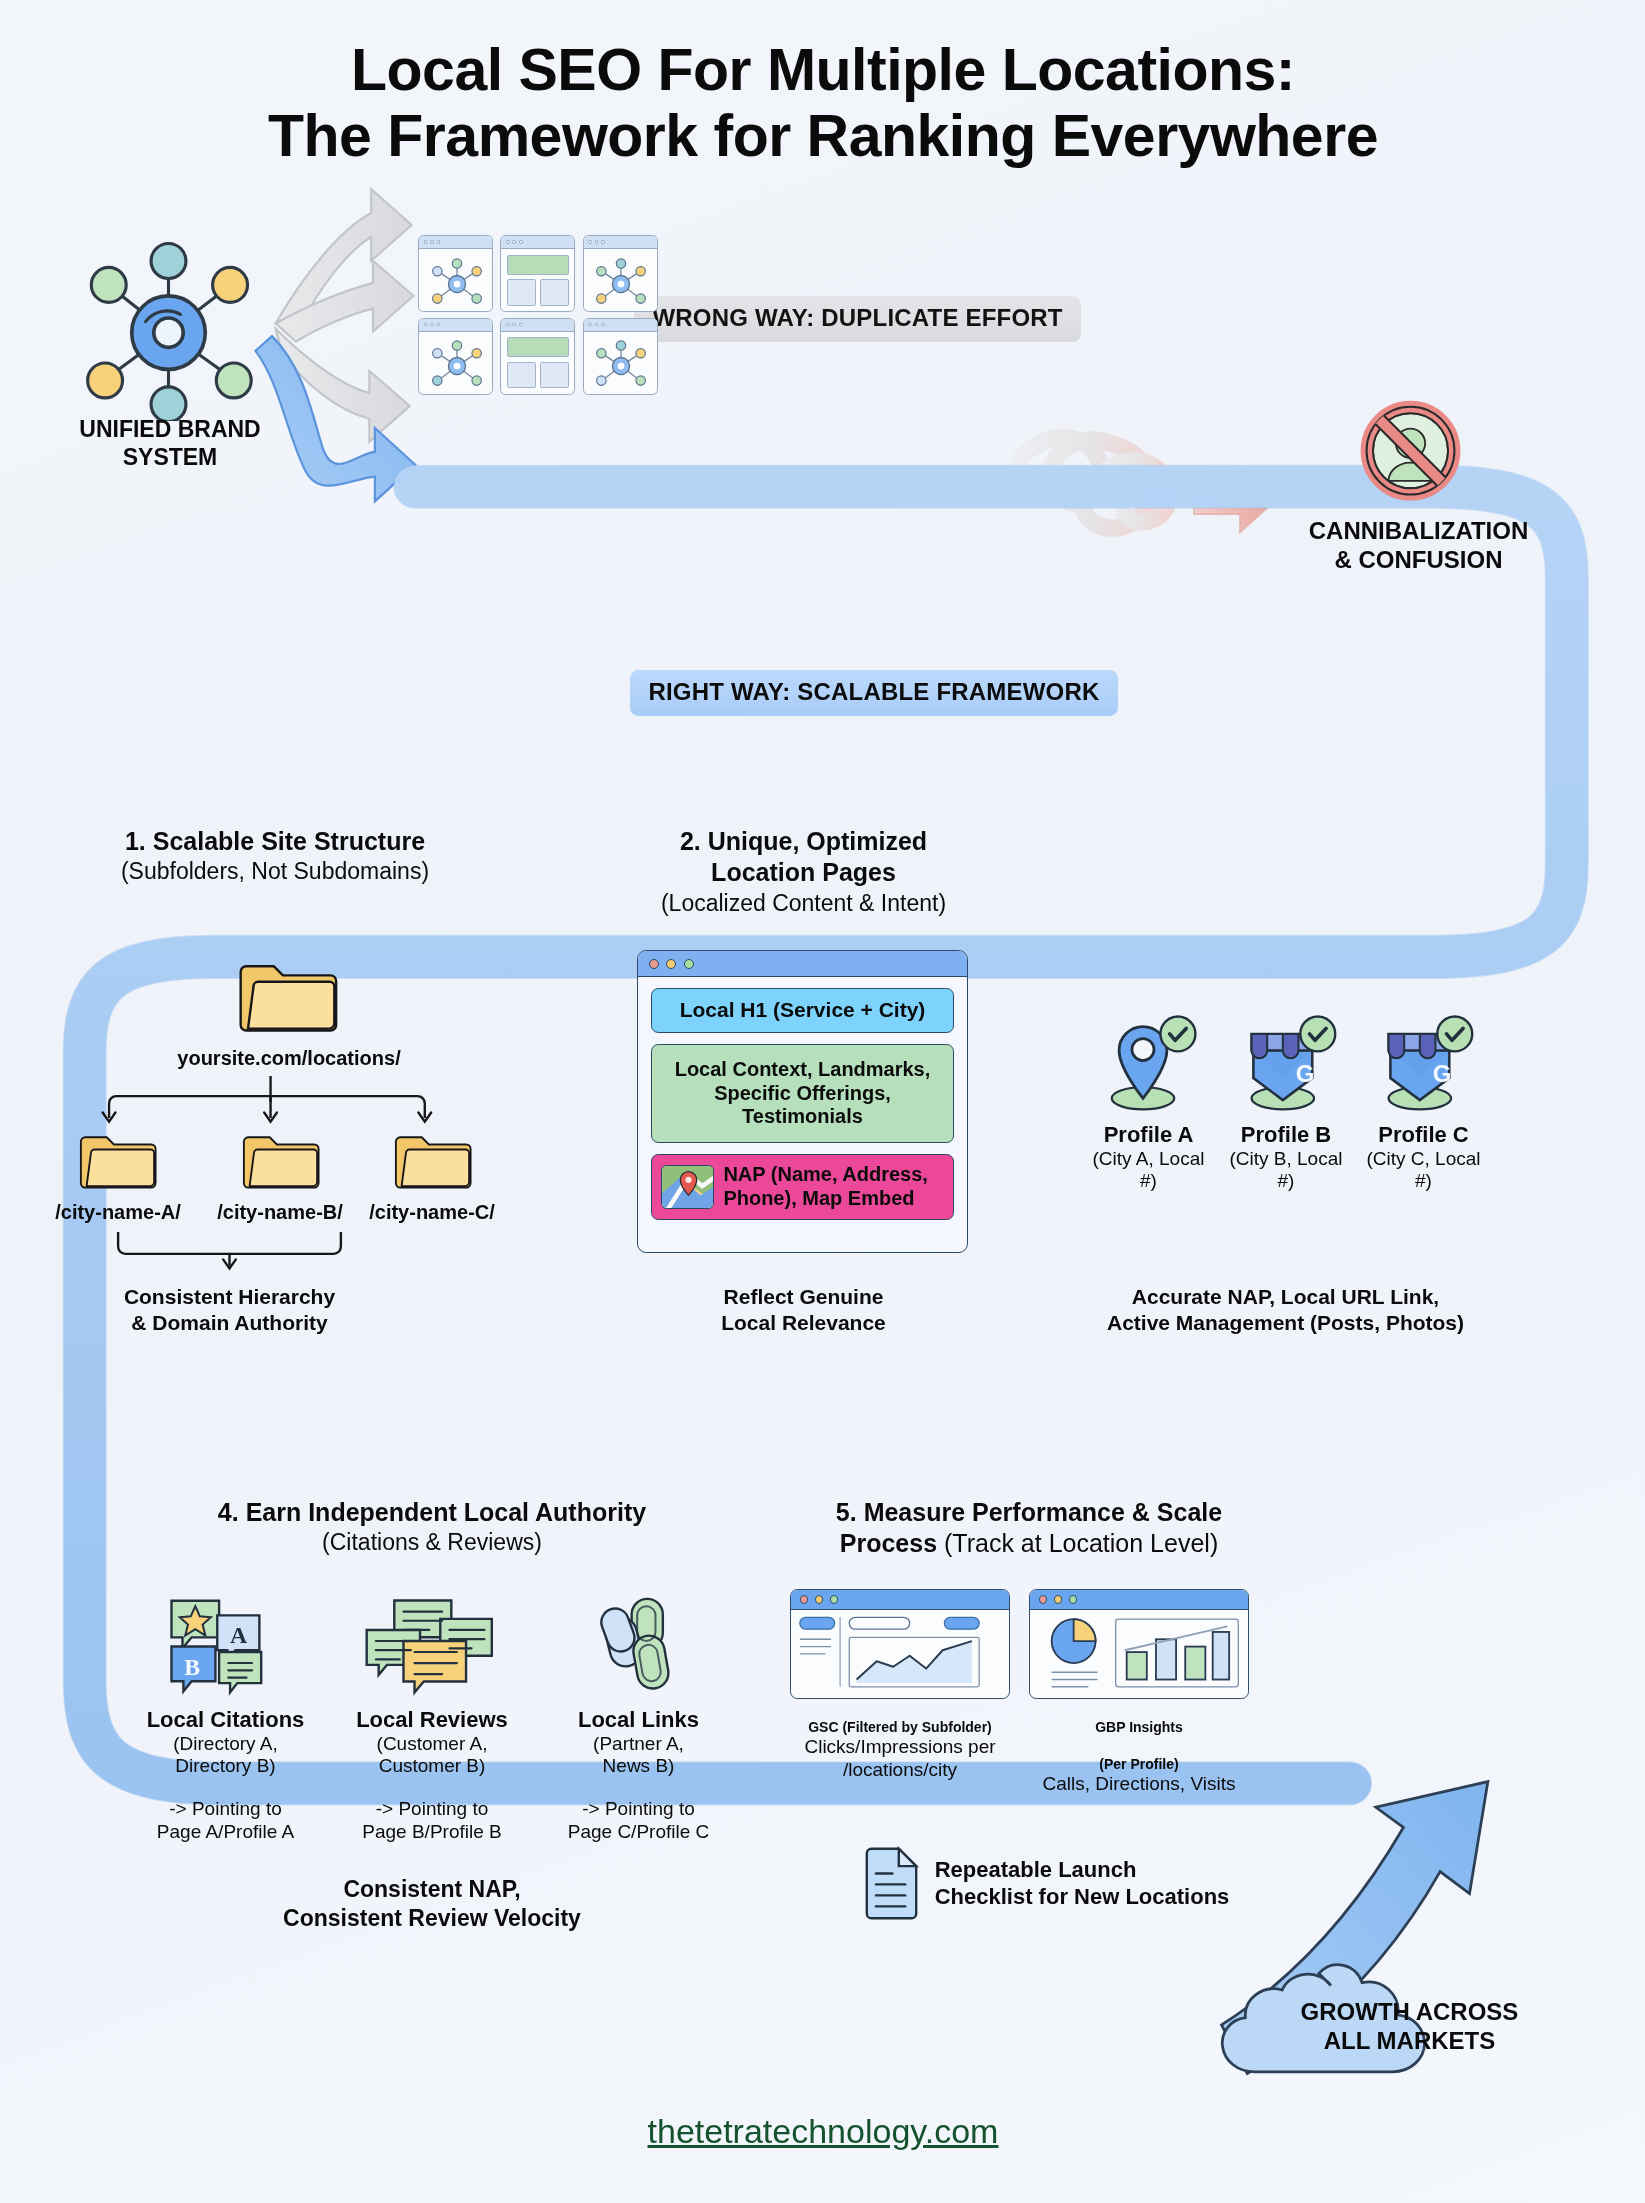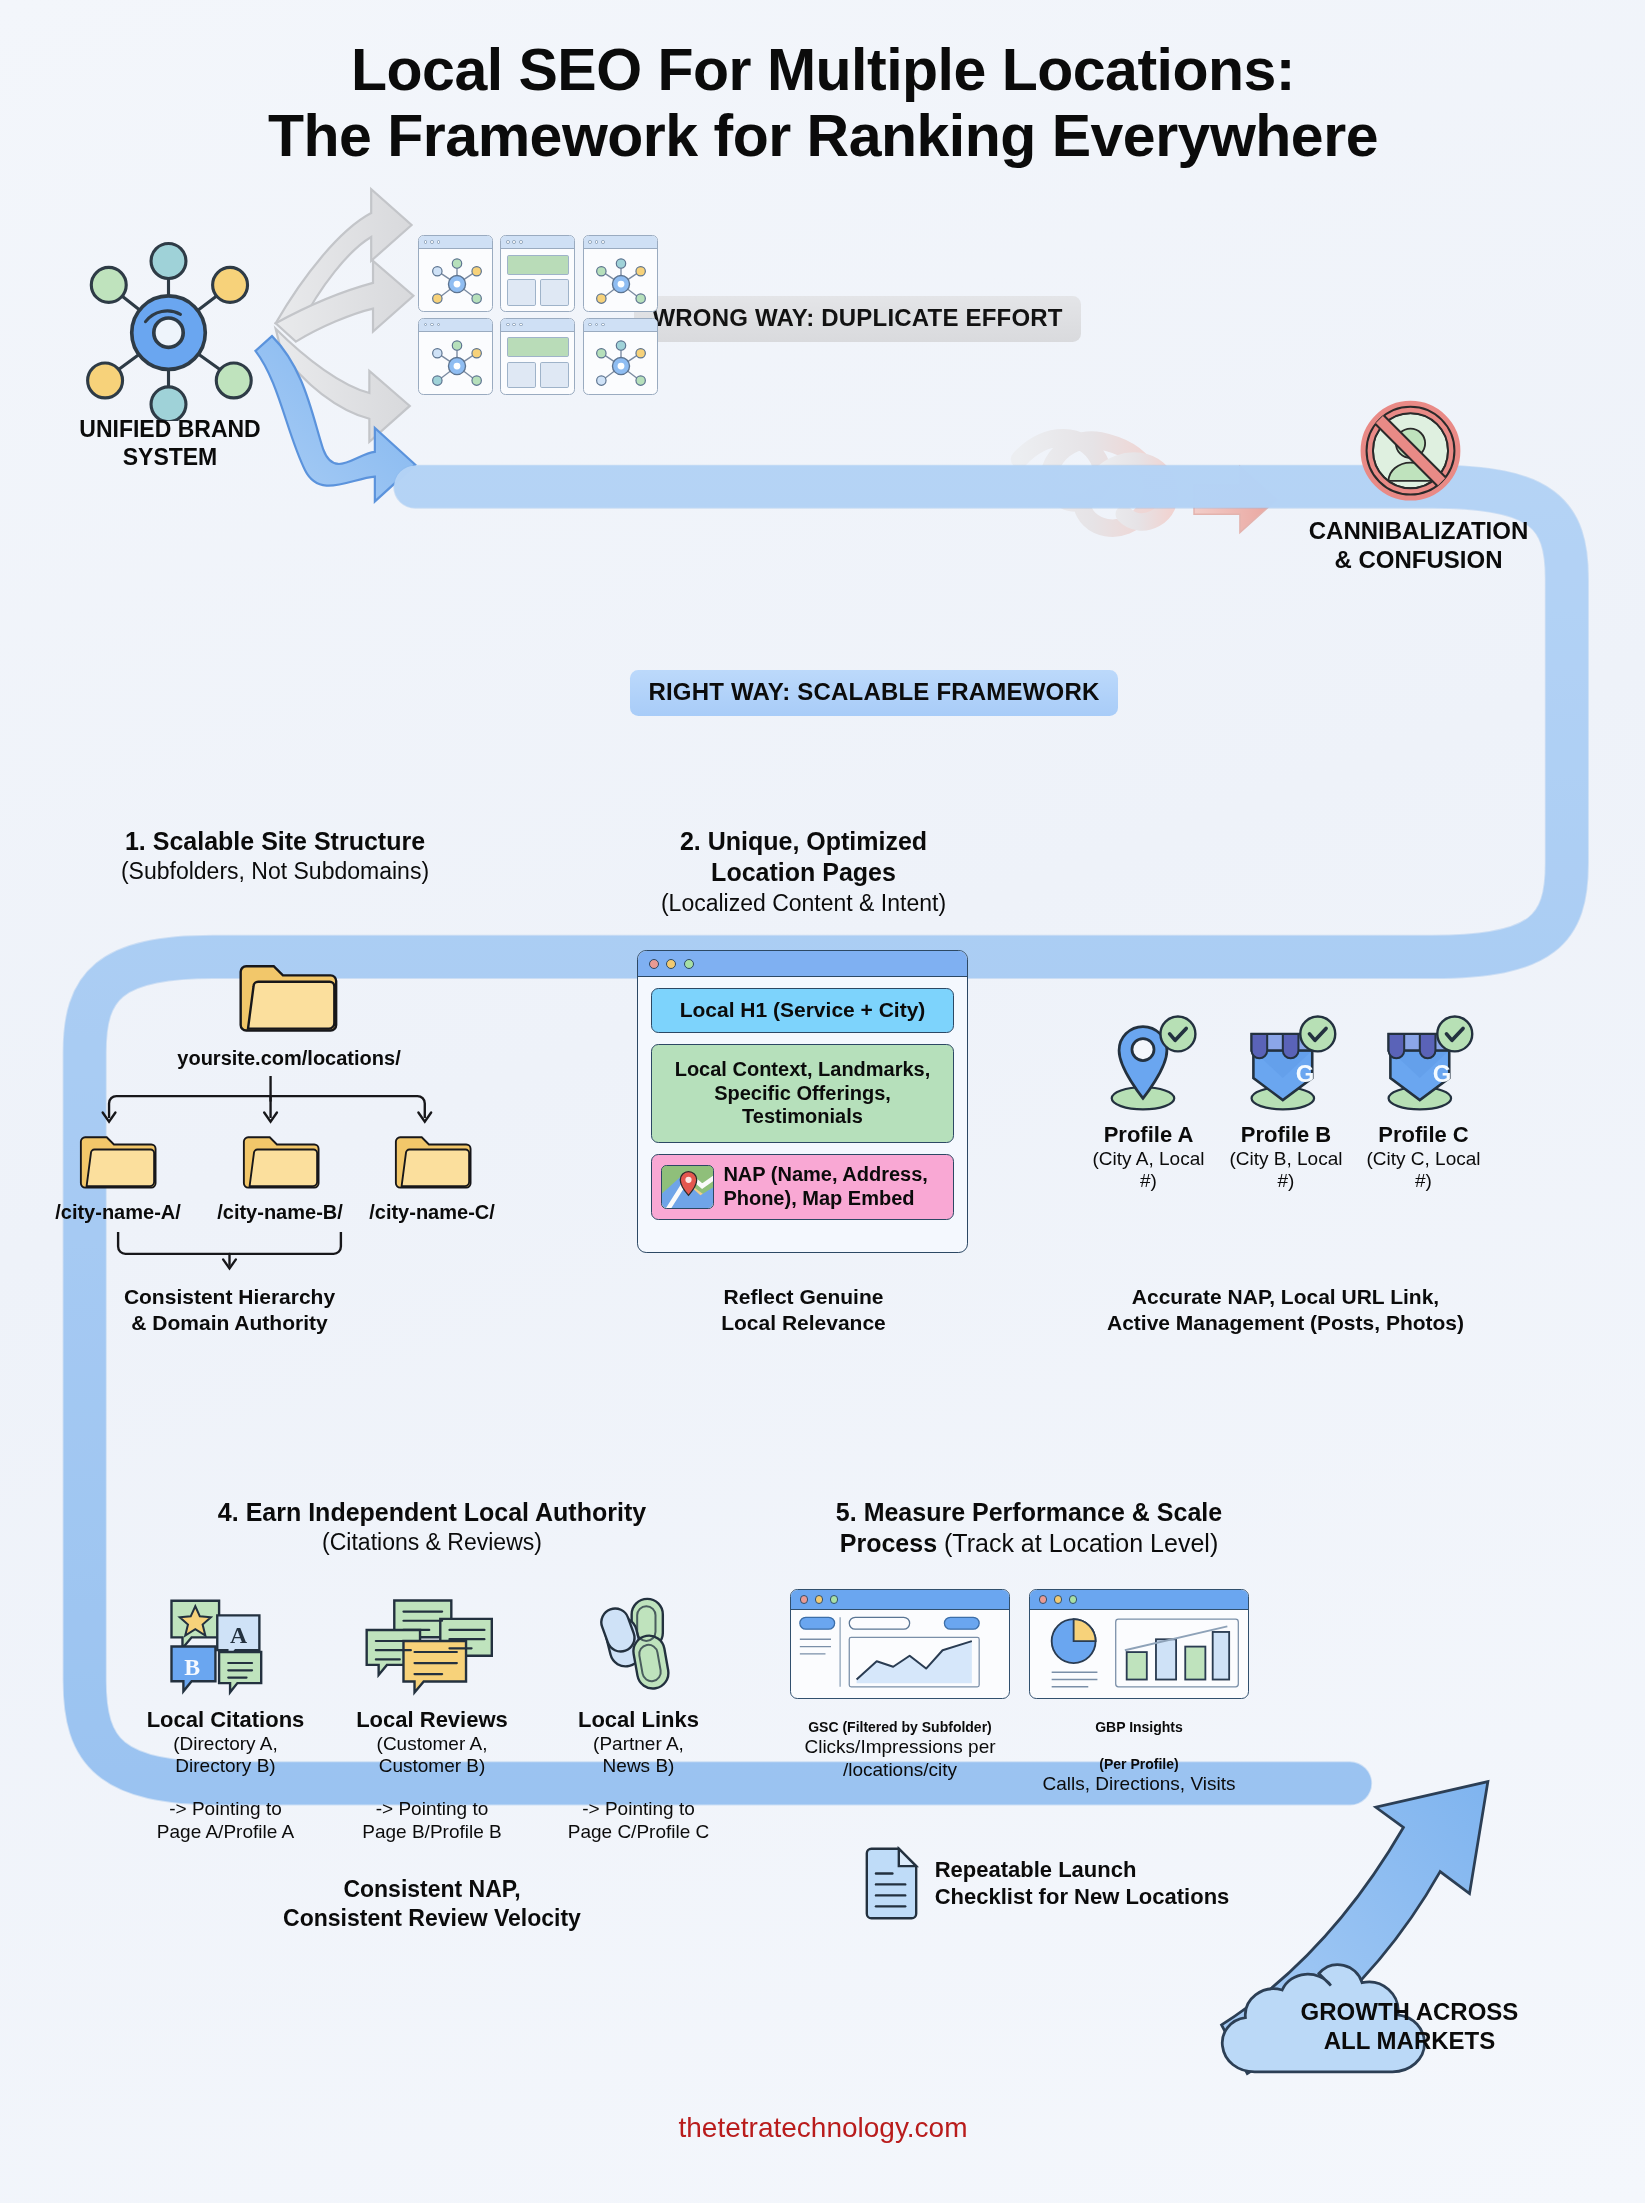--- a/index.html
+++ b/index.html
@@ -66,21 +66,21 @@
 
   
   #pageMock { left: 637px; top: 950px; width: 331px; height: 303px;
               background:#f4f8fe; border:1.8px solid #2c4864; border-radius:9.2px; overflow:hidden; }
   #pageMock .topbar { height:26px; background:#7fb0f2; border-bottom:1.8px solid #2c4864; display:flex; align-items:center; gap:7.3px; padding-left:11px; }
   #pageMock .topbar i { width:10px; height:10px; border-radius:50%; display:block; border:0.9px solid #2c4864; }
   #pageMock .inner { padding:11px 13px; display:flex; flex-direction:column; gap:11px; }
   .blk { border:1.7px solid #2c4864; border-radius:7.3px; text-align:center; font-weight:700; line-height:1.18; padding:9.2px 7.3px; }
   .blk.h1  { background:#7dd3fc; font-size:21px; }
   .blk.ctx { background:#b6e0bb; font-size:20px; padding:13px 5.5px; }
-  .blk.nap { background:#f9a8d4; font-size:20px; display:flex; align-items:center; gap:9.2px; text-align:left; padding:8.3px 9.2px; }
+  .blk.nap { background:#ec4899; font-size:20px; display:flex; align-items:center; gap:9.2px; text-align:left; padding:8.3px 9.2px; }
   .mapchip { width:53px; height:44px; border-radius:5.5px; border:1.5px solid #2c4864; flex:0 0 auto; overflow:hidden; position:relative;
              background:#8fbf7a; }
 
   
   .profRow { left: 1084px; top: 1010px; width: 404px; display:flex; justify-content:space-between; }
   .prof { width: 129px; text-align:center; }
   .prof .name { font-size:22px; font-weight:700; margin-top:5.5px; }
   .prof .sub  { font-size:19px; font-weight:400; }
 
   
@@ -100,21 +100,21 @@
   .meas .s { font-size:19px; font-weight:400; line-height:1.2; }
 
   
   #checklist { left: 863px; top: 1846px; display:flex; align-items:center; gap:14.7px; }
   #checklist .txt { font-size:22px; font-weight:700; line-height:1.22; }
 
   
   #growthLabel { left: 1258px; top: 1997px; width: 303px; font-size:24px; font-weight:700; text-align:center; line-height:1.22; }
 
   
-  #footer { left:0; top: 2112px; width:1646px; text-align:center; font-size:28px; font-weight:400; color:#b91c1c; }
+  #footer { left:0; top: 2112px; width:1646px; text-align:center; font-size:34px; font-weight:400; color:#14532d;text-decoration:underline; }
 
   .note { font-size:21px; font-weight:700; text-align:center; line-height:1.25; }
 </style>
 </head>
 <body>
 
 <div class="stage">
 
   <div class="abs" id="title">
     <span class="l">Local SEO For Multiple Locations:</span>

